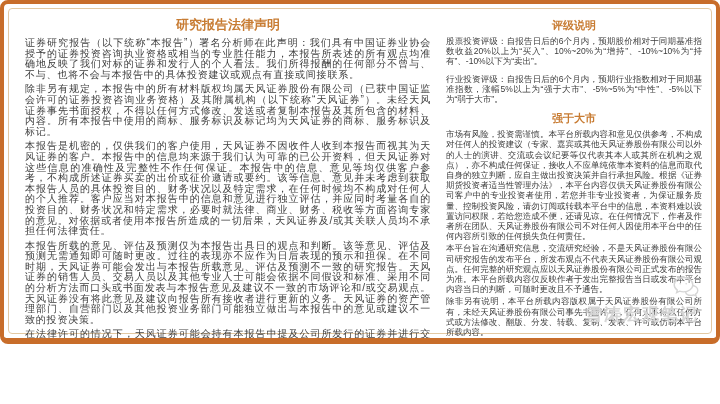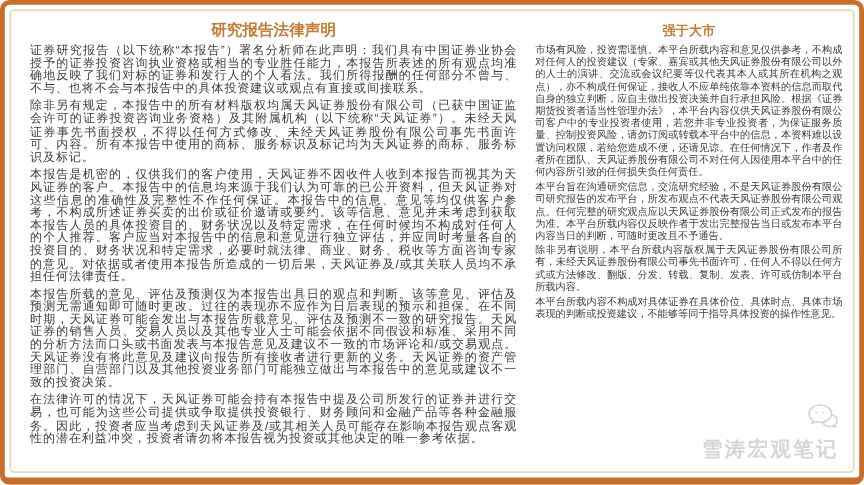--- a/index.html
+++ b/index.html
@@ -1,18 +1,18 @@
 <!DOCTYPE html>
 <html><head>
 <meta charset="utf-8">
 <style>
   html,body{margin:0;padding:0;background:#ffffff;}
   .page{
     position:relative;
-    width:720px;height:404px;
+    width:720px;height:344px;
     box-sizing:border-box;
     background:#ffffff;
     border:4px solid #c86d2a;
     border-bottom-width:6px;
     border-radius:8px;
     font-family:"Liberation Sans","DejaVu Sans",sans-serif;
     color:#3d3d3d;
     overflow:hidden;
   }
   .inner-frame{
@@ -88,28 +88,35 @@
 <body>
 
 <div class="page">
   <div class="inner-frame"></div>
   <div class="content">
 
     <div class="col-left">
       <div class="section-title">研究报告法律声明</div>
       <div class="legal-text">
         <p>证券研究报告（以下统称“本报告”）署名分析师在此声明：我们具有中国证券业协会授予的证券投资咨询执业资格或相当的专业胜任能力，本报告所表述的所有观点均准确地反映了我们对标的证券和发行人的个人看法。我们所得报酬的任何部分不曾与、不与、也将不会与本报告中的具体投资建议或观点有直接或间接联系。</p>
-        <p>除非另有规定，本报告中的所有材料版权均属天风证券股份有限公司（已获中国证监会许可的证券投资咨询业务资格）及其附属机构（以下统称“天风证券”）。未经天风证券事先书面授权，不得以任何方式修改、未经天风证券股份有限公司事先书面许可、内容。所有本报告中使用的商标、服务标识及标记均为天风证券的商标、服务标识及标记。</p>
+        <p>除非另有规定，本报告中的所有材料版权均属天风证券股份有限公司（已获中国证监会许可的证券投资咨询业务资格）及其附属机构（以下统称“天风证券”）。未经天风证券事先书面授权，不得以任何方式修改、发送或者复制本报告及其所包含的材料、内容。所有本报告中使用的商标、服务标识及标记均为天风证券的商标、服务标识及标记。</p>
         <p>本报告是机密的，仅供我们的客户使用，天风证券不因收件人收到本报告而视其为天风证券的客户。本报告中的信息均来源于我们认为可靠的已公开资料，但天风证券对这些信息的准确性及完整性不作任何保证。本报告中的信息、意见等均仅供客户参考，不构成所述证券买卖的出价或征价邀请或要约。该等信息、意见并未考虑到获取本报告人员的具体投资目的、财务状况以及特定需求，在任何时候均不构成对任何人的个人推荐。客户应当对本报告中的信息和意见进行独立评估，并应同时考量各自的投资目的、财务状况和特定需求，必要时就法律、商业、财务、税收等方面咨询专家的意见。对依据或者使用本报告所造成的一切后果，天风证券及/或其关联人员均不承担任何法律责任。</p>
         <p>本报告所载的意见、评估及预测仅为本报告出具日的观点和判断。该等意见、评估及预测无需通知即可随时更改。过往的表现亦不应作为日后表现的预示和担保。在不同时期，天风证券可能会发出与本报告所载意见、评估及预测不一致的研究报告。天风证券的销售人员、交易人员以及其他专业人士可能会依据不同假设和标准、采用不同的分析方法而口头或书面发表与本报告意见及建议不一致的市场评论和/或交易观点。天风证券没有将此意见及建议向报告所有接收者进行更新的义务。天风证券的资产管理部门、自营部门以及其他投资业务部门可能独立做出与本报告中的意见或建议不一致的投资决策。</p>
         <p>在法律许可的情况下，天风证券可能会持有本报告中提及公司所发行的证券并进行交易，也可能为这些公司提供或争取提供投资银行、财务顾问和金融产品等各种金融服务。因此，投资者应当考虑到天风证券及/或其相关人员可能存在影响本报告观点客观性的潜在利益冲突，投资者请勿将本报告视为投资或其他决定的唯一参考依据。</p>
       </div>
     </div>
 
     <div class="col-right">
+      <div>
+        <div class="section-title">评级说明</div>
+        <div class="right-text rating-text">
+          <p>股票投资评级：自报告日后的6个月内，预期股价相对于同期基准指数收益20%以上为“买入”、10%~20%为“增持”、-10%~10%为“持有”、-10%以下为“卖出”。</p>
+          <p>行业投资评级：自报告日后的6个月内，预期行业指数相对于同期基准指数，涨幅5%以上为“强于大市”、-5%~5%为“中性”、-5%以下为“弱于大市”。</p>
+        </div>
+      </div>
 
       <div>
         <div class="section-title">强于大市</div>
         <div class="right-text">
           <p>市场有风险，投资需谨慎。本平台所载内容和意见仅供参考，不构成对任何人的投资建议（专家、嘉宾或其他天风证券股份有限公司以外的人士的演讲、交流或会议纪要等仅代表其本人或其所在机构之观点），亦不构成任何保证，接收人不应单纯依靠本资料的信息而取代自身的独立判断，应自主做出投资决策并自行承担风险。根据《证券期货投资者适当性管理办法》，本平台内容仅供天风证券股份有限公司客户中的专业投资者使用，若您并非专业投资者，为保证服务质量、控制投资风险，请勿订阅或转载本平台中的信息，本资料难以设置访问权限，若给您造成不便，还请见谅。在任何情况下，作者及作者所在团队、天风证券股份有限公司不对任何人因使用本平台中的任何内容所引致的任何损失负任何责任。</p>
           <p>本平台旨在沟通研究信息，交流研究经验，不是天风证券股份有限公司研究报告的发布平台，所发布观点不代表天风证券股份有限公司观点。任何完整的研究观点应以天风证券股份有限公司正式发布的报告为准。本平台所载内容仅反映作者于发出完整报告当日或发布本平台内容当日的判断，可随时更改且不予通告。</p>
           <p>除非另有说明，本平台所载内容版权属于天风证券股份有限公司所有，未经天风证券股份有限公司事先书面许可，任何人不得以任何方式或方法修改、翻版、分发、转载、复制、发表、许可或仿制本平台所载内容。</p>
           <p>本平台所载内容不构成对具体证券在具体价位、具体时点、具体市场表现的判断或投资建议，不能够等同于指导具体投资的操作性意见。</p>
         </div>
       </div>

